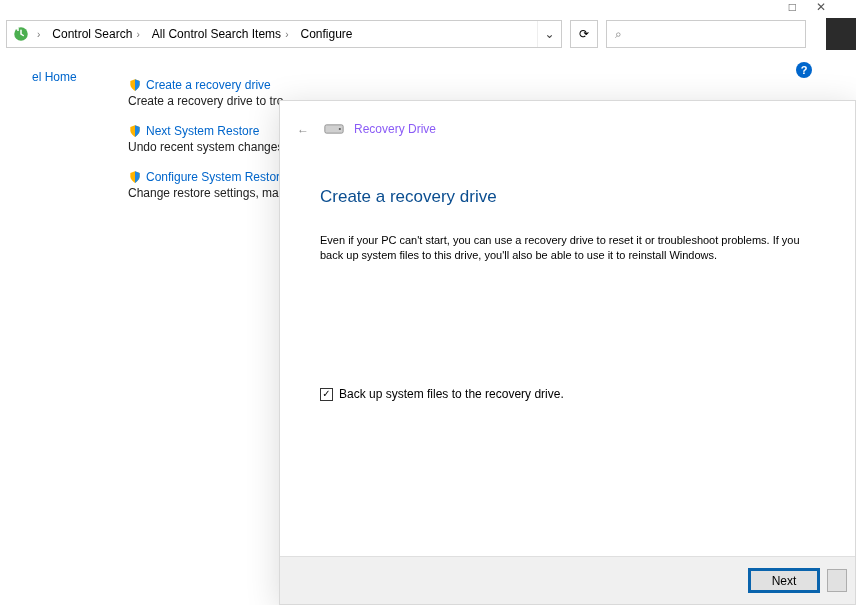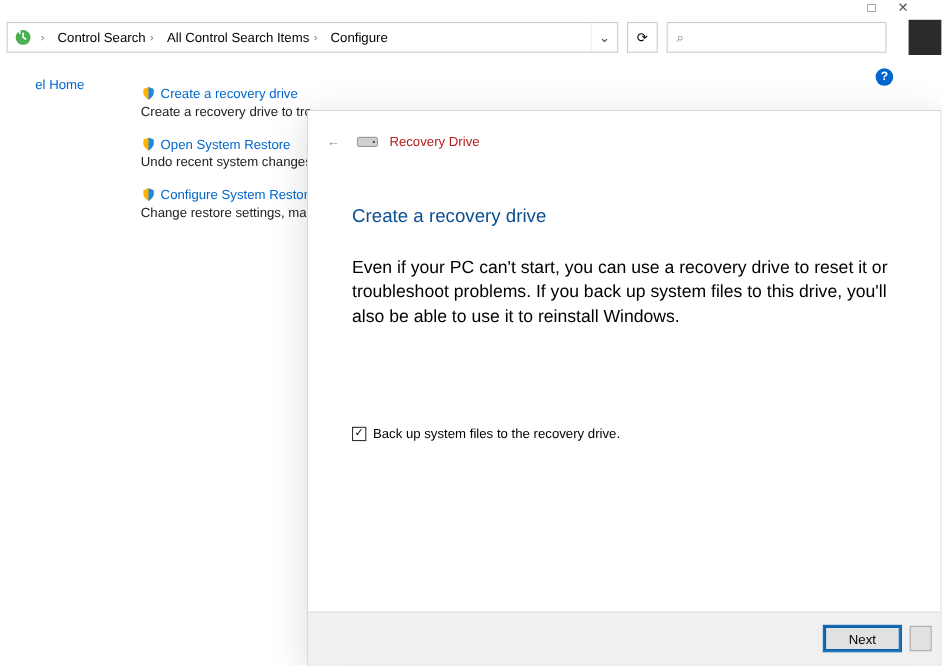--- a/index.html
+++ b/index.html
@@ -122,24 +122,24 @@
     }
     .wiz-header {
       height: 56px; display: flex; align-items: center;
       padding: 0 12px; gap: 10px;
     }
     .wiz-back {
       width: 22px; height: 22px; display: flex; align-items:center; justify-content:center;
       color: #888; cursor: default;
     }
     .wiz-title-icon { width: 20px; height: 16px; }
-    .wiz-title { font-size: 12px; color: #b91c1c; }
+    .wiz-title { font-size: 12px; color: #8b5cf6; }
     .wiz-body { flex: 1; padding: 0 40px; position: relative; }
     .wiz-heading { color: #0b4e90; font-size: 17px; margin-top: 30px; margin-bottom: 26px; }
-    .wiz-text { color: #000; font-size: 16px; line-height: 1.4; }
+    .wiz-text { color: #000; font-size: 11px; line-height: 1.4; }
     .wiz-check-row {
       position: absolute; left: 40px; top: 230px;
       display: flex; align-items: center; gap: 6px;
     }
     .wiz-check {
       width: 13px; height: 13px; border: 1px solid #333;
       display: flex; align-items:center; justify-content:center;
       font-size: 10px; line-height: 1;
     }
     .wiz-footer {
@@ -218,21 +218,21 @@
     </div>
     <div class="tool-desc">Create a recovery drive to tro</div>
   </div>
 
   <div class="tool-row">
     <div class="tool-link">
       <svg viewBox="0 0 24 24">
           <path d="M12 2 L20 5 V11 C20 17 12 22 12 22 C12 22 4 17 4 11 V5 Z" fill="#ffb300"></path>
           <path d="M12 2 L20 5 V11 C20 17 12 22 12 22 Z" fill="#1e88e5"></path>
         </svg>
-      <span>Open System Restore</span>
+      <span>Next System Restore</span>
     </div>
     <div class="tool-desc">Undo recent system changes</div>
   </div>
 
   <div class="tool-row">
     <div class="tool-link">
       <svg viewBox="0 0 24 24">
           <path d="M12 2 L20 5 V11 C20 17 12 22 12 22 C12 22 4 17 4 11 V5 Z" fill="#ffb300"></path>
           <path d="M12 2 L20 5 V11 C20 17 12 22 12 22 Z" fill="#1e88e5"></path>
         </svg>

